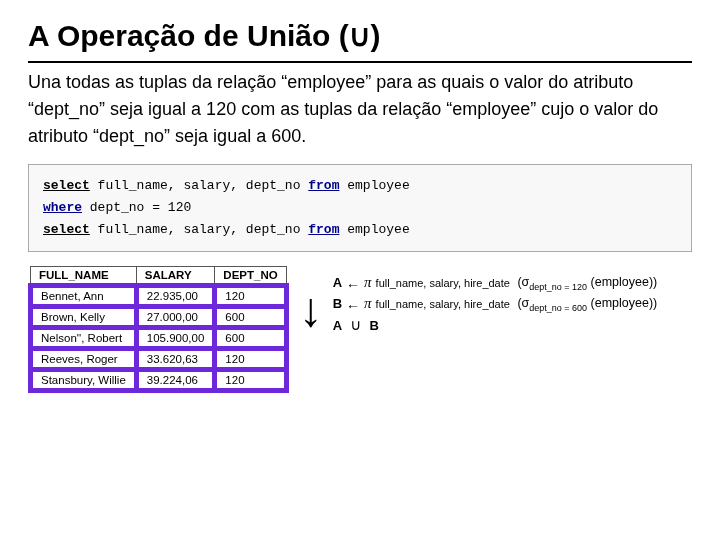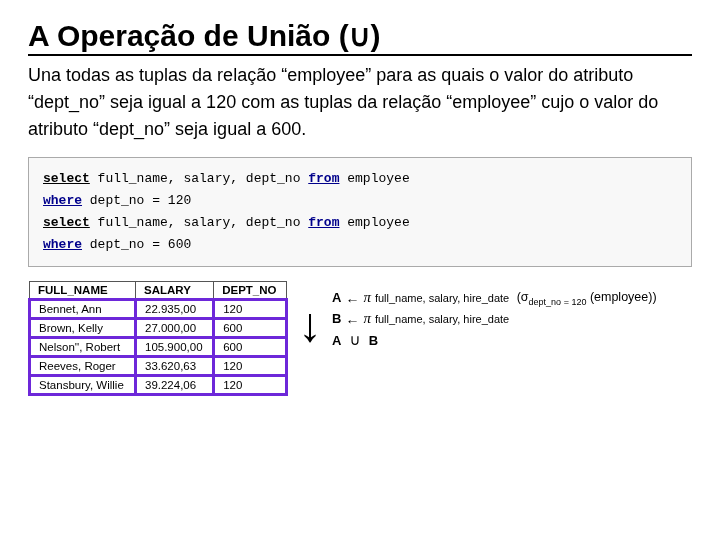--- a/index.html
+++ b/index.html
@@ -15,21 +15,21 @@
     .page {
       width: 720px;
       height: 540px;
       padding: 18px 28px 18px 28px;
     }
     .title {
       font-size: 30px;
       font-weight: bold;
       margin-bottom: 6px;
       border-bottom: 2px solid #000;
-      padding-bottom: 1px;
+      padding-bottom: 8px;
     }
     .description {
       font-size: 18px;
       margin-bottom: 14px;
       line-height: 1.5;
     }
     .sql-box {
       border: 1.5px solid #aaa;
       background: #f8f8f8;
       padding: 10px 14px;
@@ -60,21 +60,21 @@
     }
     .result-table th {
       border: 1px solid #555;
       padding: 2px 8px;
       font-weight: bold;
       background: #fff;
       text-align: left;
       font-size: 11.5px;
     }
     .result-table td {
-      border: 3px solid #6d28d9;
+      border: 5px solid #6d28d9;
       padding: 2px 8px;
       font-size: 11.5px;
     }
     .td-right { }
 
     .arrow-section {
       flex: 0 0 auto;
       display: flex;
       flex-direction: column;
       align-items: center;
@@ -130,23 +130,20 @@
 
   <div class="sql-box">
     <div>
       <span class="kw-select">select</span><span class="sql-plain"> full_name, salary, dept_no </span><span class="kw-from">from</span><span class="sql-plain"> employee</span>
     </div>
     <div>
       <span class="kw-where">where</span><span class="sql-plain"> dept_no = 120</span>
     </div>
     <div>
       <span class="kw-select">select</span><span class="sql-plain"> full_name, salary, dept_no </span><span class="kw-from">from</span><span class="sql-plain"> employee</span>
-    </div>
-    <div>
-      <span class="kw-where">where</span><span class="sql-plain"> dept_no = 600</span>
     </div>
   </div>
 
   <div class="content-row">
 
     <div class="table-section">
       <table class="result-table">
         <thead>
           <tr>
             <th>FULL_NAME</th>
@@ -194,20 +191,21 @@
         <span class="arrow-left">←</span>
         <span class="pi-sym">π</span>
         <span style="font-size:11px;">full_name, salary, hire_date</span>
         <span>&nbsp;(σ<sub style="font-size:9px;">dept_no = 120</sub>&nbsp;(employee))</span>
       </div>
       <div class="formula-line">
         <span class="bold-letter">B</span>
         <span class="arrow-left">←</span>
         <span class="pi-sym">π</span>
         <span style="font-size:11px;">full_name, salary, hire_date</span>
+        <span>&nbsp;(σ<sub style="font-size:9px;">dept_no = 600</sub>&nbsp;(employee))</span>
       </div>
       <div class="formula-line">
         <span class="bold-letter">A</span>
         <span class="union-sym">&nbsp;∪&nbsp;</span>
         <span class="bold-letter">B</span>
       </div>
     </div>
 
   </div>
 </div>

